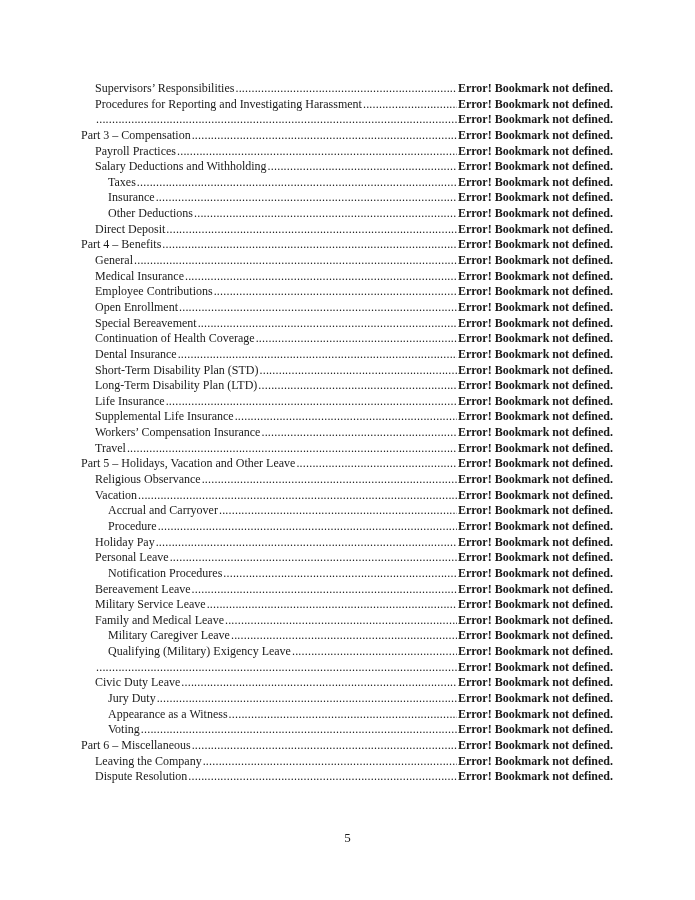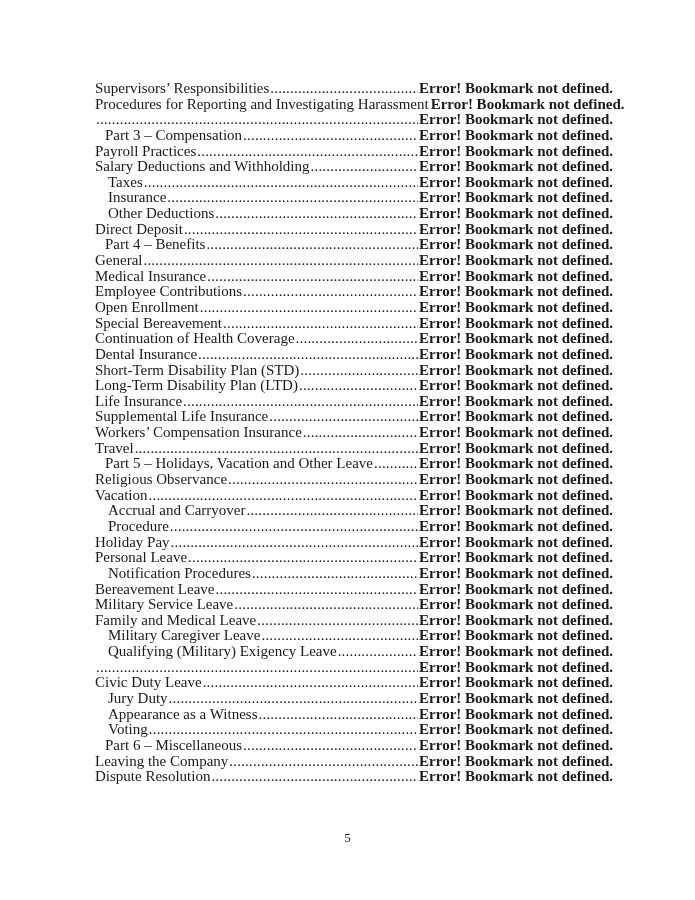--- a/index.html
+++ b/index.html
@@ -1,21 +1,21 @@
 <!DOCTYPE html>
 <html><head>
 <meta charset="utf-8">
 <style>
   html, body { margin:0; padding:0; background:#ffffff; }
   body { width:695px; height:900px; position:relative; overflow:hidden;
          font-family:"Liberation Serif", serif; color:#1a1a1a; }
   .toc { position:absolute; left:81px; top:81px; width:532px; }
   .row { display:flex; align-items:baseline; height:15.65px; line-height:15.65px;
-         font-size:15px; white-space:nowrap; }
-  .row.l1 { padding-left:0;margin-left:24px; }
+         font-size:12px; white-space:nowrap; }
+  .row.l1 { padding-left:0; }
   .row.l2 { padding-left:14px; }
   .row.l3 { padding-left:27px; }
   .label { flex:0 0 auto; }
   .leader { flex:1 1 auto; overflow:hidden; margin:0 1px; }
   .leader::after { content:"........................................................................................................................................................................................................................................"; letter-spacing:0.2px; }
   .err { flex:0 0 auto; font-weight:bold; }
   .pagenum { position:absolute; left:0; width:695px; top:830px; text-align:center;
              font-size:13px; }
 </style>
 </head>

